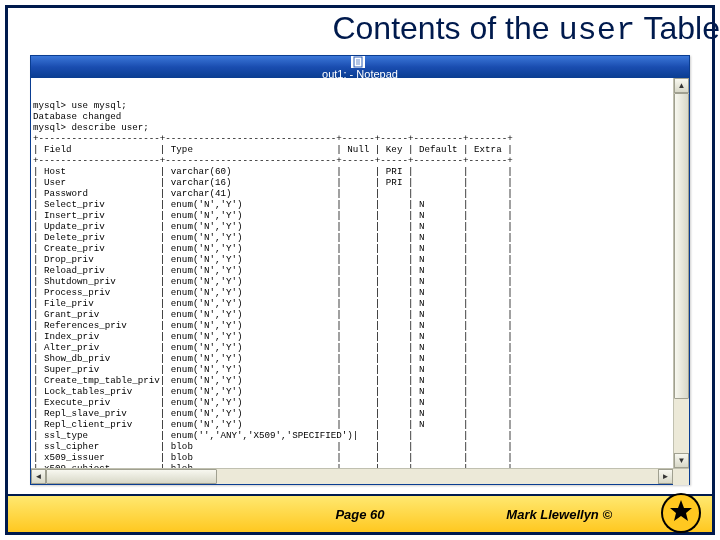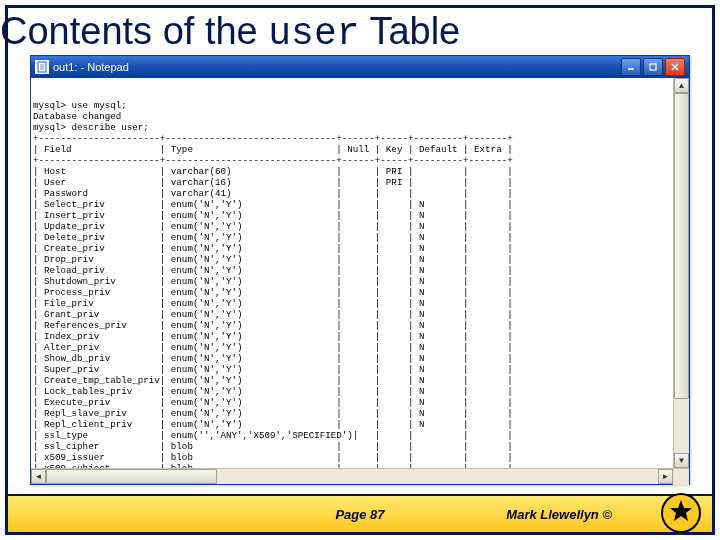--- a/index.html
+++ b/index.html
@@ -13,22 +13,22 @@
   }
   .slide-border {
     position: absolute;
     top: 5px; left: 5px; right: 5px; bottom: 5px;
     border: 3px solid #001a4d;
   }
   .title {
     position: absolute;
     top: 10px;
     left: 0; right: 0;
-    text-align: left;
-    font-size: 38px;
+    text-align: right;
+    font-size: 32px;
     color: #001a4d;
     font-weight: normal;
   }
   .title .mono { font-family: "Courier New", monospace; }
   .notepad-window {
     position: absolute;
     top: 55px;
     left: 30px;
     width: 660px;
     height: 430px;
@@ -39,20 +39,21 @@
     box-shadow: 1px 1px 2px rgba(0,0,0,0.2);
   }
   .titlebar {
     height: 22px;
     background: linear-gradient(to bottom, #3b77d8, #1a4db0 50%, #0a3d91);
     display: flex;
     align-items: center;
     padding: 0 4px;
     color: #fff;
     font-size: 11px;
+    flex-direction: column;
   }
   .titlebar-icon {
     width: 14px; height: 14px;
     background: #fff;
     margin-right: 4px;
     display: inline-flex;
     align-items: center; justify-content: center;
   }
   .titlebar-icon svg { width: 10px; height: 12px; }
   .titlebar-buttons {
@@ -264,21 +265,21 @@
     <div class="sb-btn">◄</div>
     <div class="sb-track-h">
       <div class="sb-thumb-h"></div>
     </div>
     <div class="sb-btn">►</div>
     <div class="sb-corner"></div>
   </div>
 </div>
 
 <div class="footer">
-  <span class="center">Page 87</span>
+  <span class="center">Page 60</span>
   <span class="right">Mark Llewellyn ©</span>
   <div class="footer-logo">
     <svg viewBox="0 0 42 42">
       <circle cx="21" cy="21" r="20" fill="#000"></circle>
       <circle cx="21" cy="21" r="18" fill="#ffc820"></circle>
       <path d="M21 8 L24 16 L32 16 L26 21 L28 29 L21 24 L14 29 L16 21 L10 16 L18 16 Z" fill="#000"></path>
     </svg>
   </div>
 </div>
 

